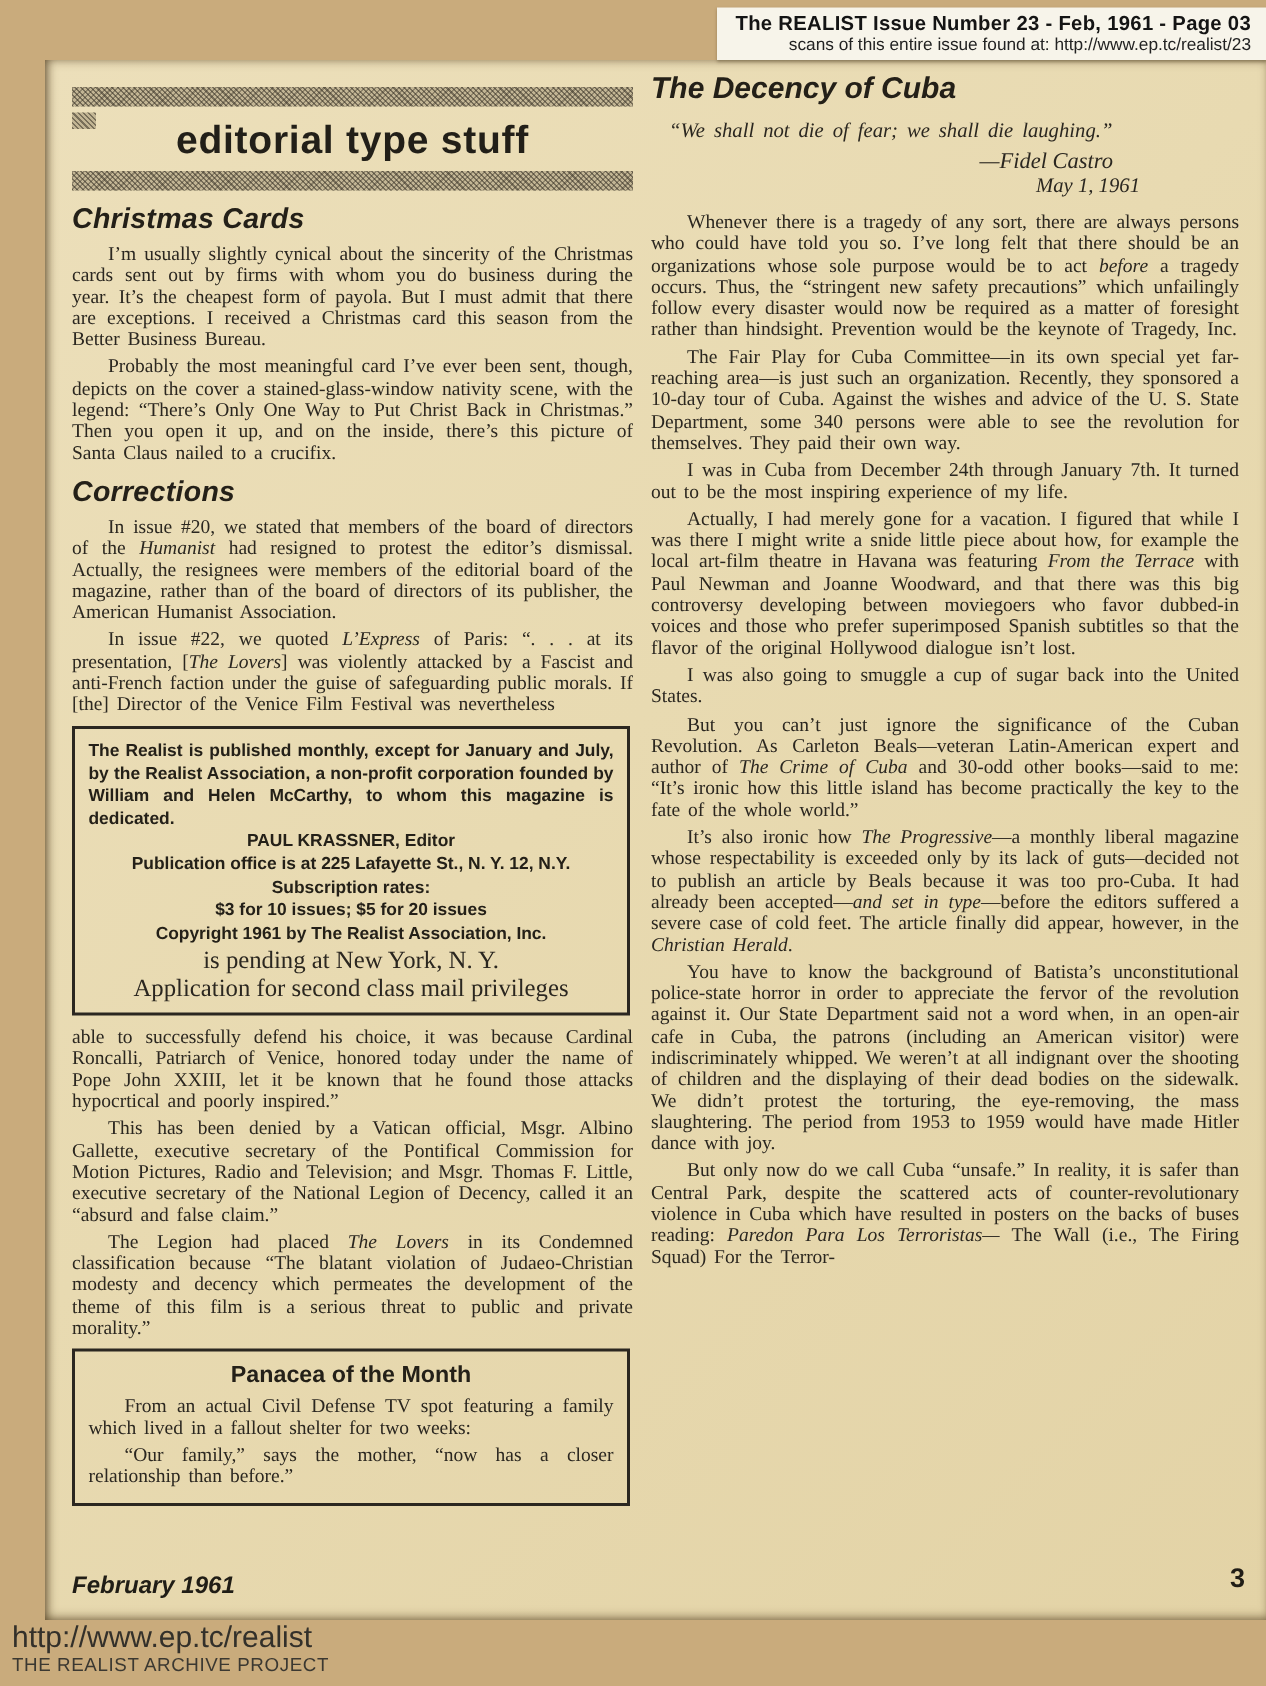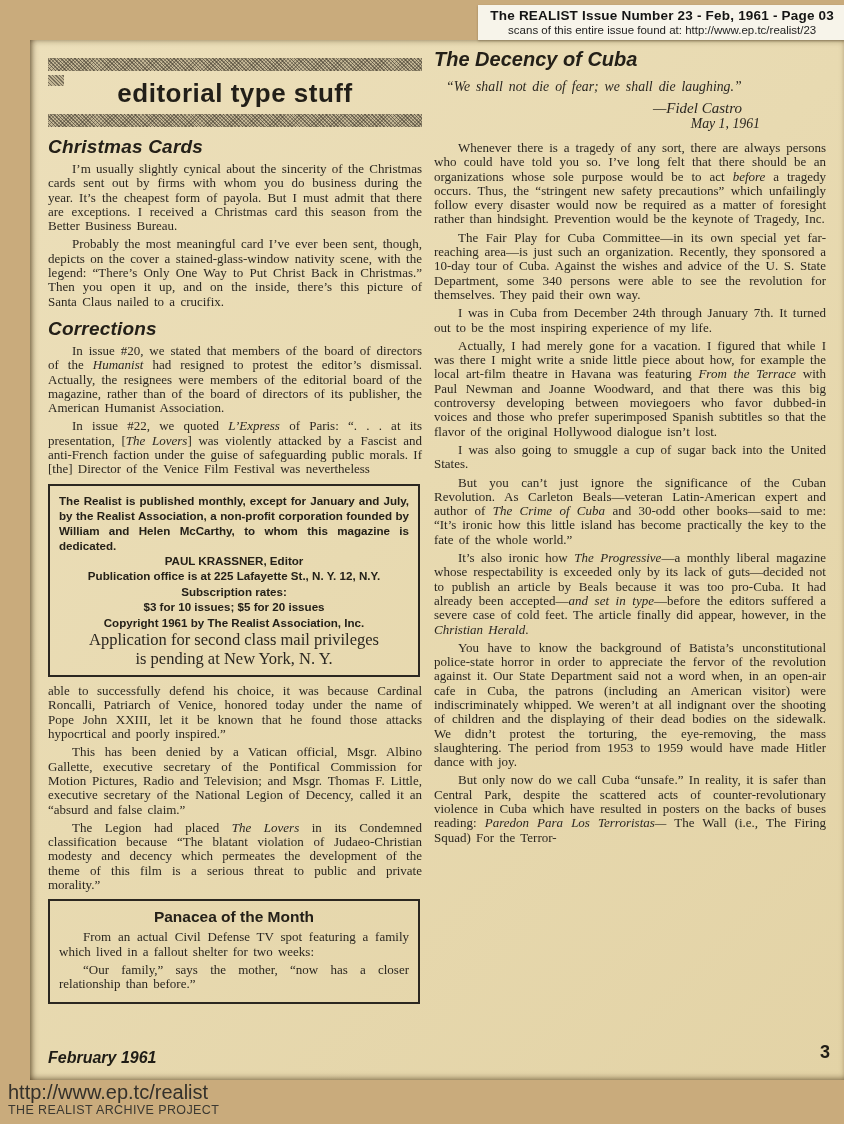--- a/index.html
+++ b/index.html
@@ -4,21 +4,21 @@
 <style>
   html,body{margin:0;padding:0;}
   body{
     width:844px;height:1124px;position:relative;overflow:hidden;
     background:#c9ab7c;
     font-family:"Liberation Serif", serif;
   }
   
   .scan-header{
     position:absolute;top:5px;right:0;z-index:5;
-    background:#f7f4ea;padding:3px 10px 4px 12px;text-align:center;
+    background:#f7f4ea;padding:3px 10px 4px 12px;text-align:right;
     box-shadow:0 1px 2px rgba(60,45,20,.35);
   }
   .scan-header .t1{font-family:"Liberation Sans",sans-serif;font-weight:bold;font-size:13.5px;color:#141414;letter-spacing:.2px;}
   .scan-header .t2{font-family:"Liberation Sans",sans-serif;font-size:11.5px;color:#222;margin-top:1px;}
   
   .paper{
     position:absolute;left:30px;top:40px;width:814px;height:1040px;
     background:linear-gradient(135deg,#ecdfba 0%,#e8dab1 45%,#e3d3a6 100%);
     box-shadow:inset 4px 0 7px -3px rgba(80,60,30,.85), inset 0 -4px 7px -3px rgba(80,60,30,.6), inset 0 4px 7px -4px rgba(80,60,30,.35);
   }
@@ -94,22 +94,22 @@
     <p class="body ind"><span>In issue #20, we stated that members of the board of directors of the </span><em>Humanist</em><span> had resigned to protest the editor’s dismissal. Actually, the resignees were members of the editorial board of the magazine, rather than of the board of directors of its publisher, the American Humanist Association.</span></p>
     <p class="body ind"><span>In issue #22, we quoted </span><em>L’Express</em><span> of Paris: “. . . at its presentation, [</span><em>The Lovers</em><span>] was violently attacked by a Fascist and anti-French faction under the guise of safeguarding public morals. If [the] Director of the Venice Film Festival was nevertheless</span></p>
 
     <div class="box">
       <p class="mh-intro">The Realist is published monthly, except for January and July, by the Realist Association, a non-profit corporation founded by William and Helen McCarthy, to whom this magazine is dedicated.</p>
       <p class="mh-c">PAUL KRASSNER, Editor</p>
       <p class="mh-c">Publication office is at 225 Lafayette St., N. Y. 12, N.Y.</p>
       <p class="mh-c">Subscription rates:</p>
       <p class="mh-c">$3 for 10 issues; $5 for 20 issues</p>
       <p class="mh-c">Copyright 1961 by The Realist Association, Inc.</p>
+      <p class="mh-serif">is pending at New York, N. Y.</p>
       <p class="mh-serif">Application for second class mail privileges</p>
-      <p class="mh-serif">is pending at New York, N. Y.</p>
     </div>
 
     <p class="body">able to successfully defend his choice, it was because Cardinal Roncalli, Patriarch of Venice, honored today under the name of Pope John XXIII, let it be known that he found those attacks hypocrtical and poorly inspired.”</p>
     <p class="body ind">This has been denied by a Vatican official, Msgr. Albino Gallette, executive secretary of the Pontifical Commission for Motion Pictures, Radio and Television; and Msgr. Thomas F. Little, executive secretary of the National Legion of Decency, called it an “absurd and false claim.”</p>
     <p class="body ind"><span>The Legion had placed </span><em>The Lovers</em><span> in its Condemned classification because “The blatant violation of Judaeo-Christian modesty and decency which permeates the development of the theme of this film is a serious threat to public and private morality.”</span></p>
 
     <div class="box">
       <div class="panacea-title">Panacea of the Month</div>
       <p class="body ind">From an actual Civil Defense TV spot featuring a family which lived in a fallout shelter for two weeks:</p>
       <p class="body ind">“Our family,” says the mother, “now has a closer relationship than before.”</p>

